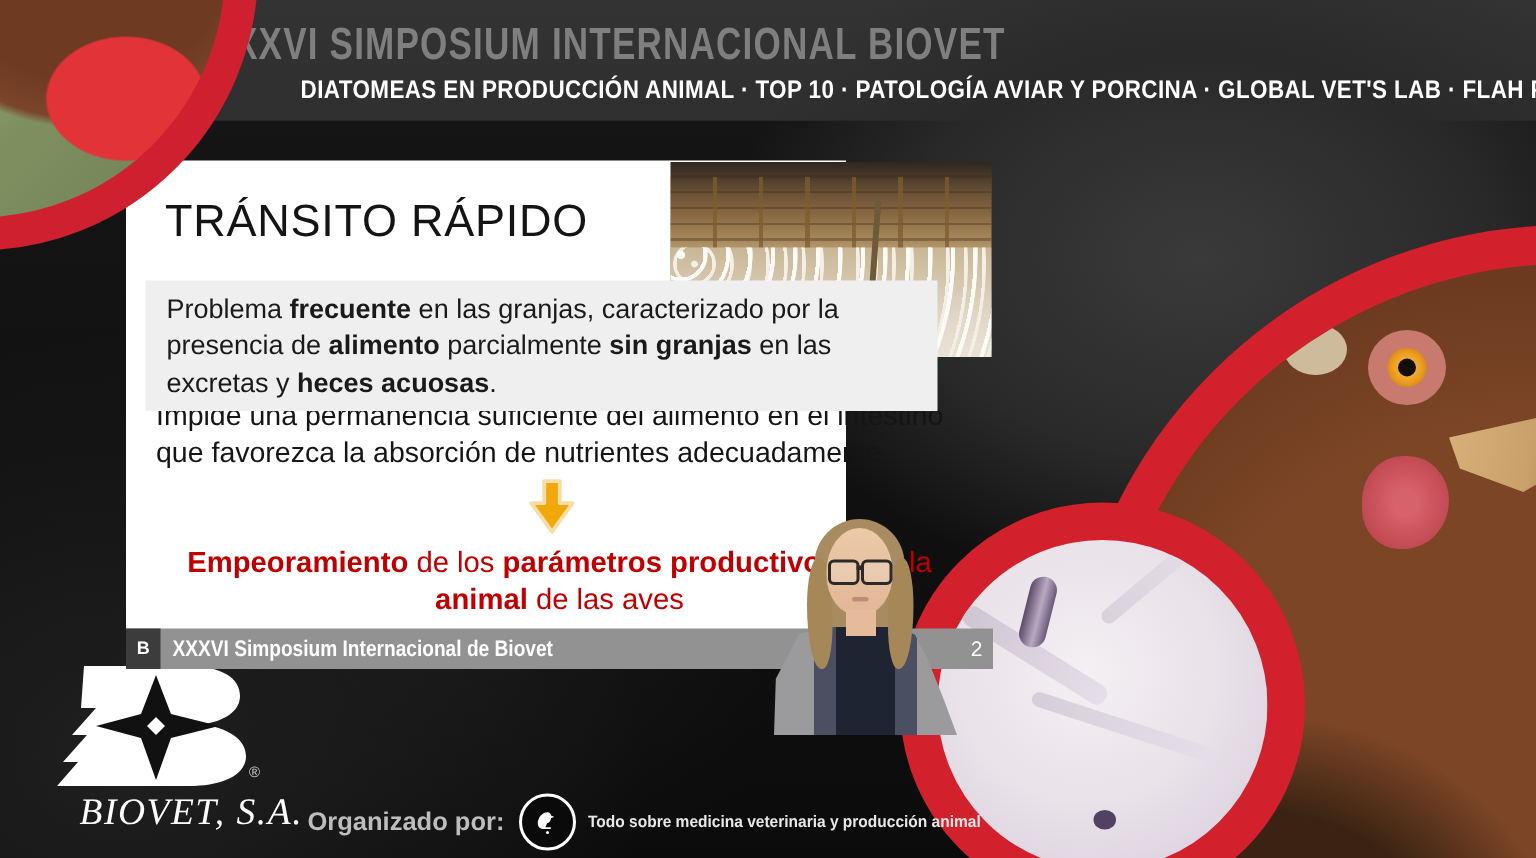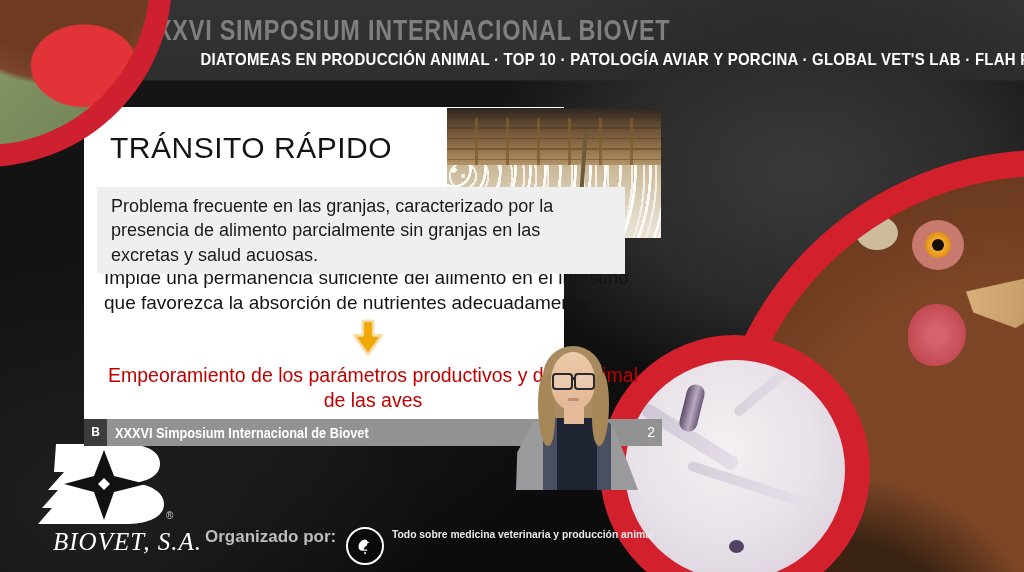--- a/index.html
+++ b/index.html
@@ -74,21 +74,21 @@
       linear-gradient(180deg,#c9b795,#e0d6c4 60%,#eae3d5);}
   .farm-rail{position:absolute;left:62%;top:18%;width:4px;height:82%;background:#6d5a3a;transform:rotate(4deg);}
   .slide-title{position:absolute;left:26px;top:24px;font-size:30px;color:#141414;letter-spacing:.5px;}
   .problem-box{position:absolute;left:13px;top:80px;width:500px;padding:7px 14px;background:#efeff0;
     font-size:18px;line-height:1.35;color:#1a1a1a;z-index:2;}
   .impide{position:absolute;left:20px;top:158px;width:538px;text-align:left;
     font-size:19px;line-height:1.33;color:#151515;}
   .down-arrow{position:absolute;left:267px;top:212px;width:34px;height:38px;}
   .consequence{position:absolute;left:20px;top:256px;width:538px;text-align:center;
     font-size:19.5px;line-height:1.28;color:#c00000;}
-  .b{font-weight:normal;}
+  .b{font-weight:bold;}
   .slide-footer{position:absolute;left:0;top:312px;width:578px;height:27px;background:#929292;}
   .sf-logo{position:absolute;left:0;top:0;width:23px;height:27px;background:#3c3c3c;
     color:#fff;font-size:12px;font-weight:bold;text-align:center;line-height:27px;}
   .sf-text{position:absolute;left:31px;top:0;height:27px;line-height:27px;color:#ffffff;
     font-size:15px;font-weight:bold;white-space:nowrap;transform:scaleX(.85);transform-origin:left center;}
   .sf-page{position:absolute;right:7px;top:0;height:27px;line-height:27px;color:#ffffff;font-size:14px;}
   
   .presenter{position:absolute;left:516px;top:344px;width:130px;height:146px;z-index:4;}
   .p-hair-back{position:absolute;left:27px;top:2px;width:60px;height:86px;background:#a98b62;
     border-radius:30px 30px 16px 16px;}
@@ -107,21 +107,21 @@
   .p-hair-left{position:absolute;left:22px;top:28px;width:17px;height:74px;background:#a68858;
     border-radius:45% 55% 40% 60%;}
   .p-hair-right{position:absolute;left:76px;top:28px;width:17px;height:74px;background:#a68858;
     border-radius:55% 45% 60% 40%;}
   
   .biovet{position:absolute;left:28px;top:438px;width:200px;height:130px;z-index:2;}
   .biovet svg{display:block;}
   .company{position:absolute;left:0px;top:90px;width:200px;color:#ffffff;
     font-family:"Liberation Serif",serif;font-style:italic;font-size:25px;letter-spacing:1px;white-space:nowrap;margin-left:25px;}
   .reg{position:absolute;left:138px;top:72px;color:#cfcfcf;font-size:10px;}
-  .organizer{position:absolute;left:205px;top:527px;height:42px;display:flex;align-items:flex-start;z-index:2;}
+  .organizer{position:absolute;left:205px;top:527px;height:42px;display:flex;align-items:center;z-index:2;}
   .org-label{color:#bdbdbd;font-size:17px;font-weight:bold;margin-right:10px;white-space:nowrap;}
   .vd-logo{width:34px;height:34px;border:2px solid #ffffff;border-radius:50%;background:#0a0a0a;
     display:flex;align-items:center;justify-content:center;margin-right:8px;flex:0 0 auto;}
   .vd-text{display:flex;flex-direction:column;line-height:1.1;}
   .vd-name{color:#ffffff;font-size:16px;font-weight:bold;letter-spacing:2px;white-space:nowrap;}
   .vd-tld{font-size:10px;letter-spacing:0;vertical-align:baseline;}
   .vd-tag{color:#e8e8e8;font-size:11px;font-weight:bold;white-space:nowrap;
     transform:scaleX(.94);transform-origin:left center;margin-top:1px;}
 </style>
 </head>
@@ -150,21 +150,21 @@
   </div>
 
   <div class="slide">
     <div class="farm-photo">
       <div class="farm-beams"></div>
       <div class="farm-posts"></div>
       <div class="farm-flock"></div>
       <div class="farm-rail"></div>
     </div>
     <div class="slide-title">TRÁNSITO RÁPIDO</div>
-    <div class="problem-box"><span>Problema </span><span class="b">frecuente</span><span> en las granjas, caracterizado por la presencia de </span><span class="b">alimento</span><span> parcialmente </span><span class="b">sin granjas</span><span> en las excretas y </span><span class="b">salud acuosas</span><span>.</span></div>
+    <div class="problem-box"><span>Problema </span><span class="b">frecuente</span><span> en las granjas, caracterizado por la presencia de </span><span class="b">alimento</span><span> parcialmente </span><span class="b">sin granjas</span><span> en las excretas y </span><span class="b">heces acuosas</span><span>.</span></div>
     <div class="impide">Impide una permanencia suficiente del alimento en el intestino que favorezca la  absorción de nutrientes adecuadamente</div>
     <svg class="down-arrow" viewBox="0 0 36 44">
       <path d="M12 2 H24 V19 H34 L18 41 L2 19 H12 Z" fill="#f0a80a" stroke="#f8ddA6" stroke-width="3" stroke-linejoin="round"></path>
     </svg>
     <div class="consequence"><span class="b">Empeoramiento</span><span> de los </span><span class="b">parámetros productivos</span><span> y de la </span><span class="b">animal</span><span> de las aves</span></div>
     <div class="slide-footer">
       <div class="sf-logo">B</div>
       <div class="sf-text">XXXVI Simposium Internacional de Biovet</div>
       <div class="sf-page">2</div>
     </div>

